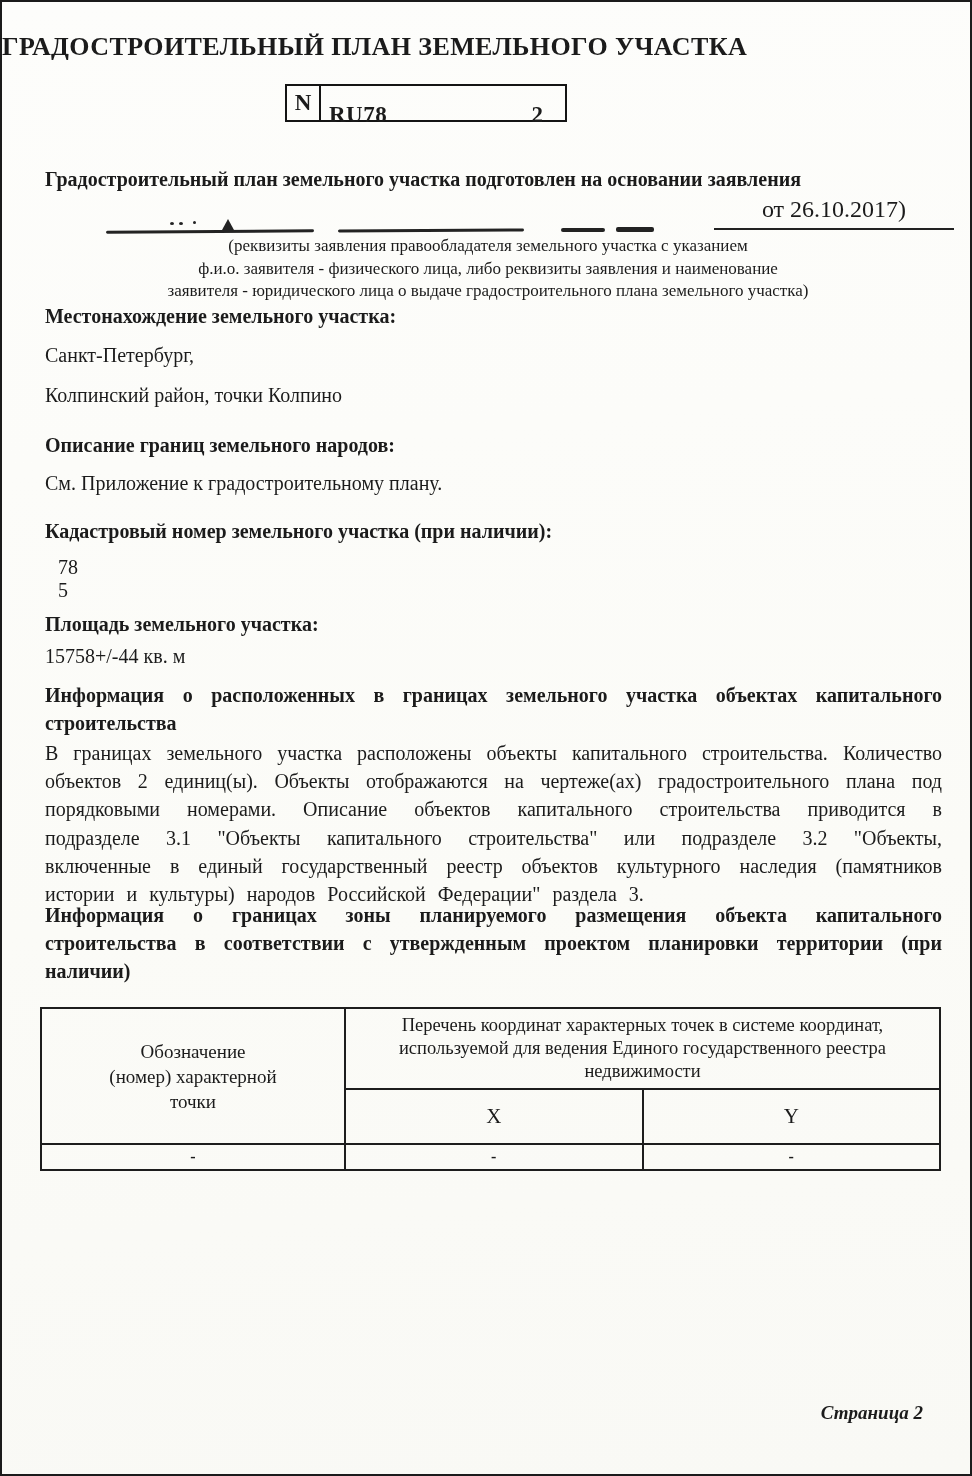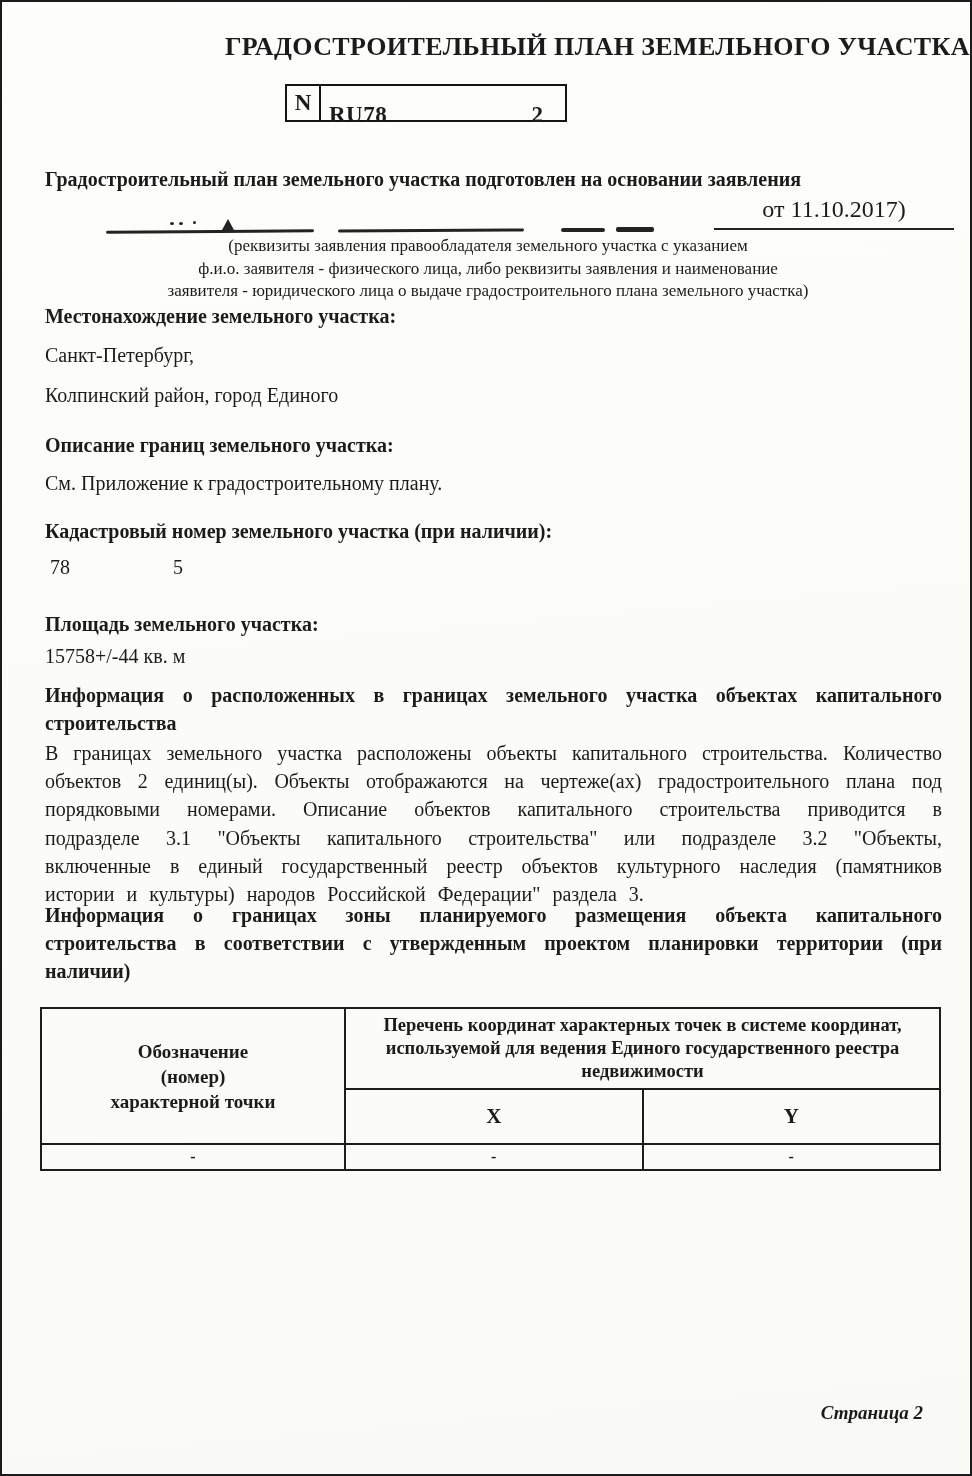--- a/index.html
+++ b/index.html
@@ -11,21 +11,21 @@
     background: linear-gradient(175deg,#fdfdfb 0%, #fbfbf7 60%, #f9f9f5 100%);
     border: 2px solid #1b1b1b;
     font-family: "Liberation Serif","DejaVu Serif",serif;
     color: #1b1b1b;
     overflow: hidden;
   }
   .abs { position: absolute; }
 
   .doc-title {
     top: 30px; left: 0; width: 100%;
-    text-align: right;
+    text-align: left;
     font-size: 26px; font-weight: bold; letter-spacing: .4px;
   }
 
   .num-box {
     top: 82px; left: 283px; width: 282px; height: 38px;
     border: 2.5px solid #141414;
     display: flex; align-items: center;
     font-size: 23px; font-weight: bold;
   }
   .num-box .n-cell {
@@ -67,42 +67,42 @@
     text-align: center;
     font-size: 17px; line-height: 22.5px;
   }
 
   .sec-loc-h   { top: 303px; left: 43px; }
   .sec-loc-1   { top: 342px; left: 43px; }
   .sec-loc-2   { top: 382px; left: 43px; }
   .sec-bnd-h   { top: 432px; left: 43px; }
   .sec-bnd-t   { top: 470px; left: 43px; }
   .sec-cad-h   { top: 518px; left: 43px; }
-  .sec-cad-v   { top: 554px; left: 48px; display: flex; }
+  .sec-cad-v   { top: 554px; left: 56px; display: flex; flex-direction: column; }
   .sec-cad-v .gap { width: 103px; }
   .sec-area-h  { top: 611px; left: 43px; }
   .sec-area-v  { top: 643px; left: 43px; }
 
   .just {
     left: 43px; width: 897px;
     text-align: justify;
   }
   .cap-heading { top: 679px; font-size: 20px; font-weight: bold; line-height: 28px; word-spacing: 8px; }
   .main-par    { top: 737px; font-size: 20px; line-height: 28.2px; word-spacing: 7px; }
   .zone-heading{ top: 899px; font-size: 20px; font-weight: bold; line-height: 28px; word-spacing: 10px; }
 
   table.coords {
     position: absolute;
     top: 1005px; left: 38px; width: 901px;
     border-collapse: collapse;
     table-layout: fixed;
   }
   table.coords td {
     border: 2px solid #1d1d1d;
-    text-align: center; vertical-align: middle; font-weight: bold;
+    text-align: center; vertical-align: middle;
   }
   td.c1-head { width: 304px; font-size: 19px; line-height: 25px; }
   td.c1-head .narrow { width: 170px; margin: 8px auto; }
   td.merged  { font-size: 18.5px; line-height: 23px; padding: 5px 30px; }
   td.xy      { height: 55px; font-size: 21px; }
   td.dash    { height: 26px; font-size: 16px; font-weight: bold; }
 
   .footer {
     top: 1400px; right: 47px;
     font-size: 19px; font-weight: bold; font-style: italic;
@@ -126,33 +126,33 @@
   <div class="abs h-bold app-heading">Градостроительный план земельного участка подготовлен на основании заявления</div>
 
   <div class="abs smudge seg-a"></div>
   <div class="abs smudge dot d1"></div>
   <div class="abs smudge dot d2"></div>
   <div class="abs smudge dot d3"></div>
   <div class="abs smudge blob-tri"></div>
   <div class="abs smudge seg-b"></div>
   <div class="abs smudge seg-c"></div>
   <div class="abs smudge seg-d"></div>
-  <div class="abs date-block">от 11.10.2017)</div>
+  <div class="abs date-block">от 26.10.2017)</div>
 
   <div class="abs caption">
     <div>(реквизиты заявления правообладателя земельного участка с указанием</div>
     <div>ф.и.о. заявителя - физического лица, либо реквизиты заявления и наименование</div>
     <div>заявителя - юридического лица о выдаче градостроительного плана земельного участка)</div>
   </div>
 
   <div class="abs h-bold sec-loc-h">Местонахождение земельного участка:</div>
   <div class="abs body-text sec-loc-1">Санкт-Петербург,</div>
-  <div class="abs body-text sec-loc-2">Колпинский район, город Единого</div>
+  <div class="abs body-text sec-loc-2">Колпинский район, точки Колпино</div>
 
-  <div class="abs h-bold sec-bnd-h">Описание границ земельного участка:</div>
+  <div class="abs h-bold sec-bnd-h">Описание границ земельного народов:</div>
   <div class="abs body-text sec-bnd-t">См. Приложение к градостроительному плану.</div>
 
   <div class="abs h-bold sec-cad-h">Кадастровый номер земельного участка (при наличии):</div>
   <div class="abs body-text sec-cad-v">
     <span>78</span>
     <span class="gap"></span>
     <span>5</span>
   </div>
 
   <div class="abs h-bold sec-area-h">Площадь земельного участка:</div>

